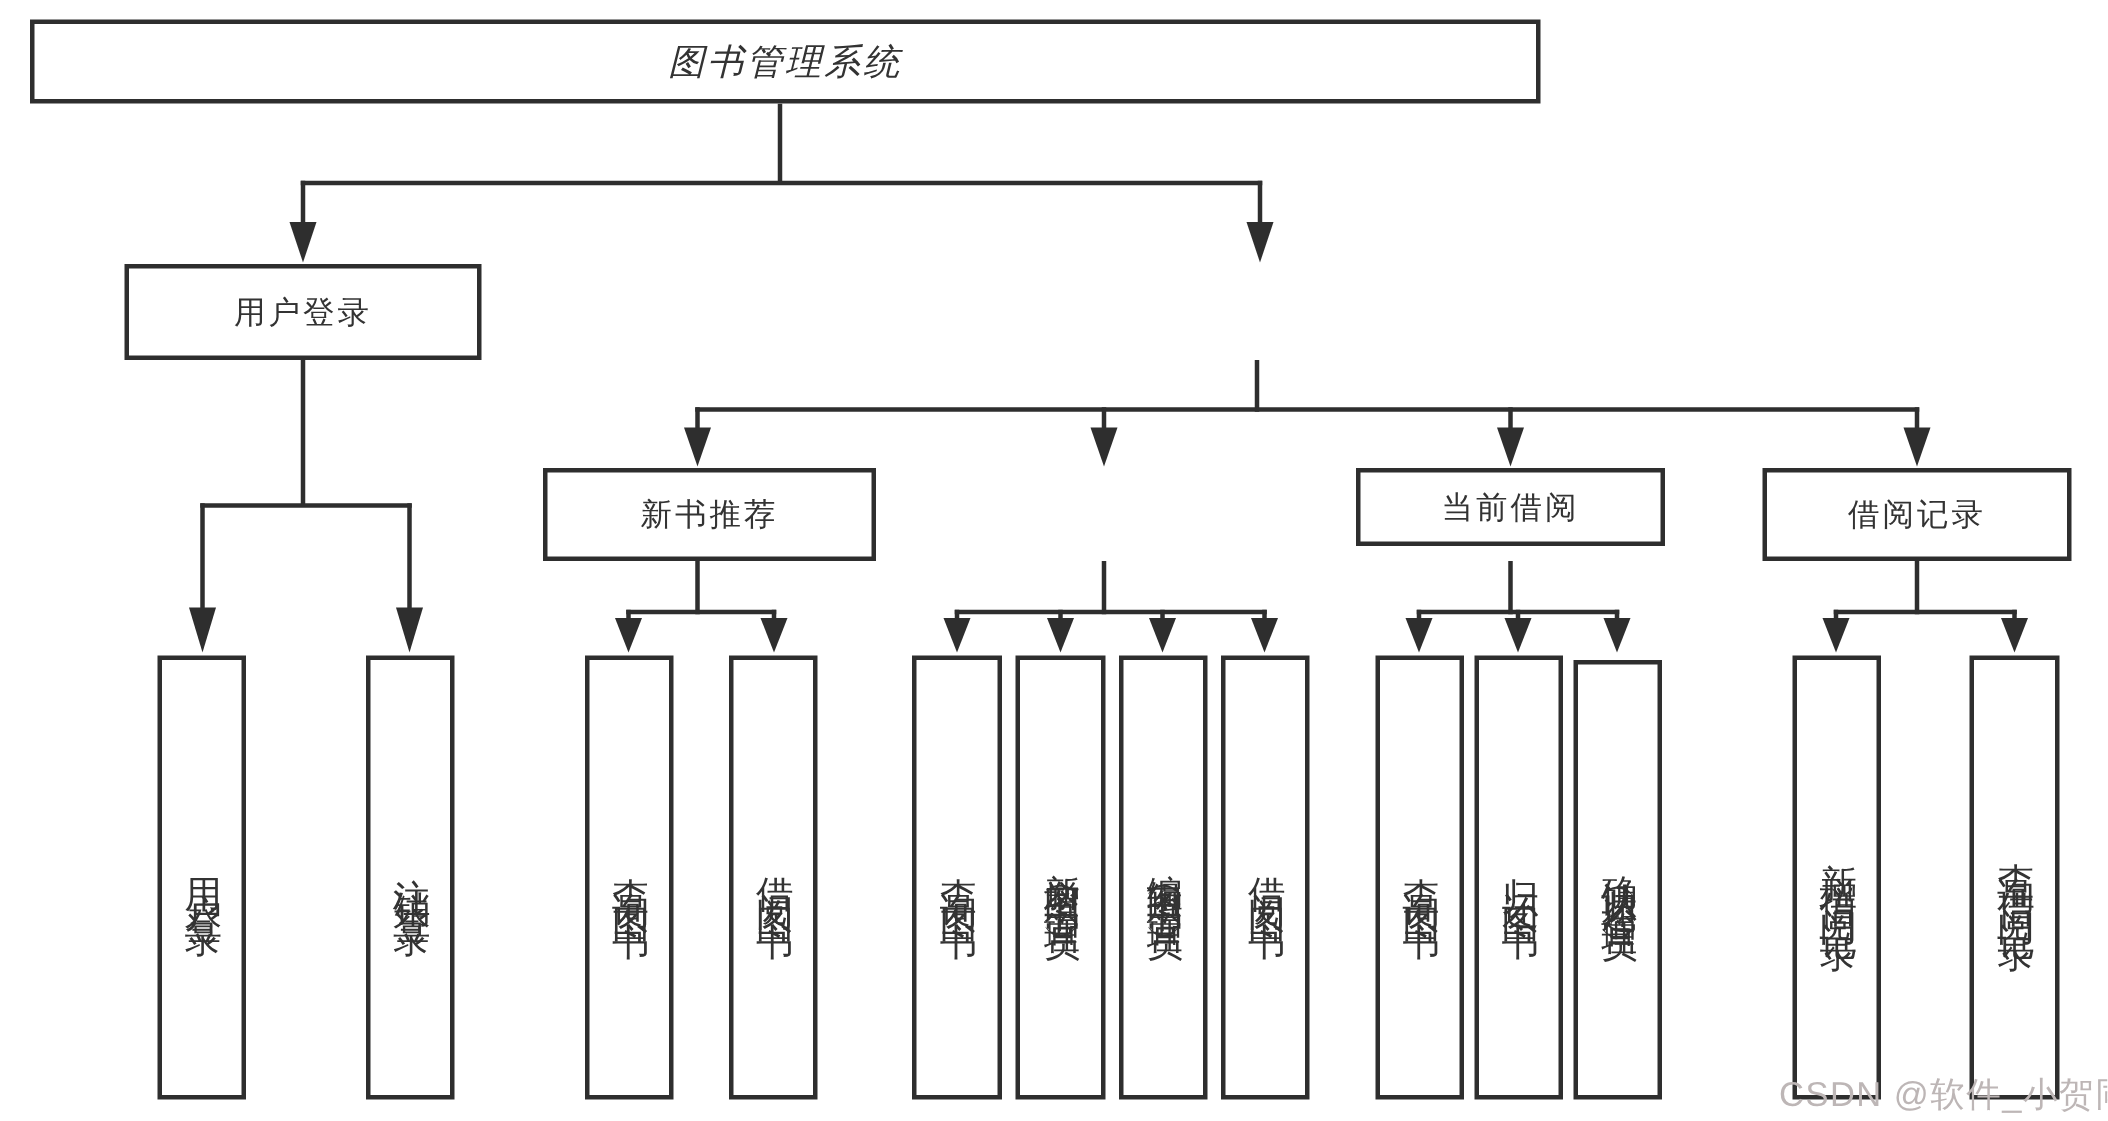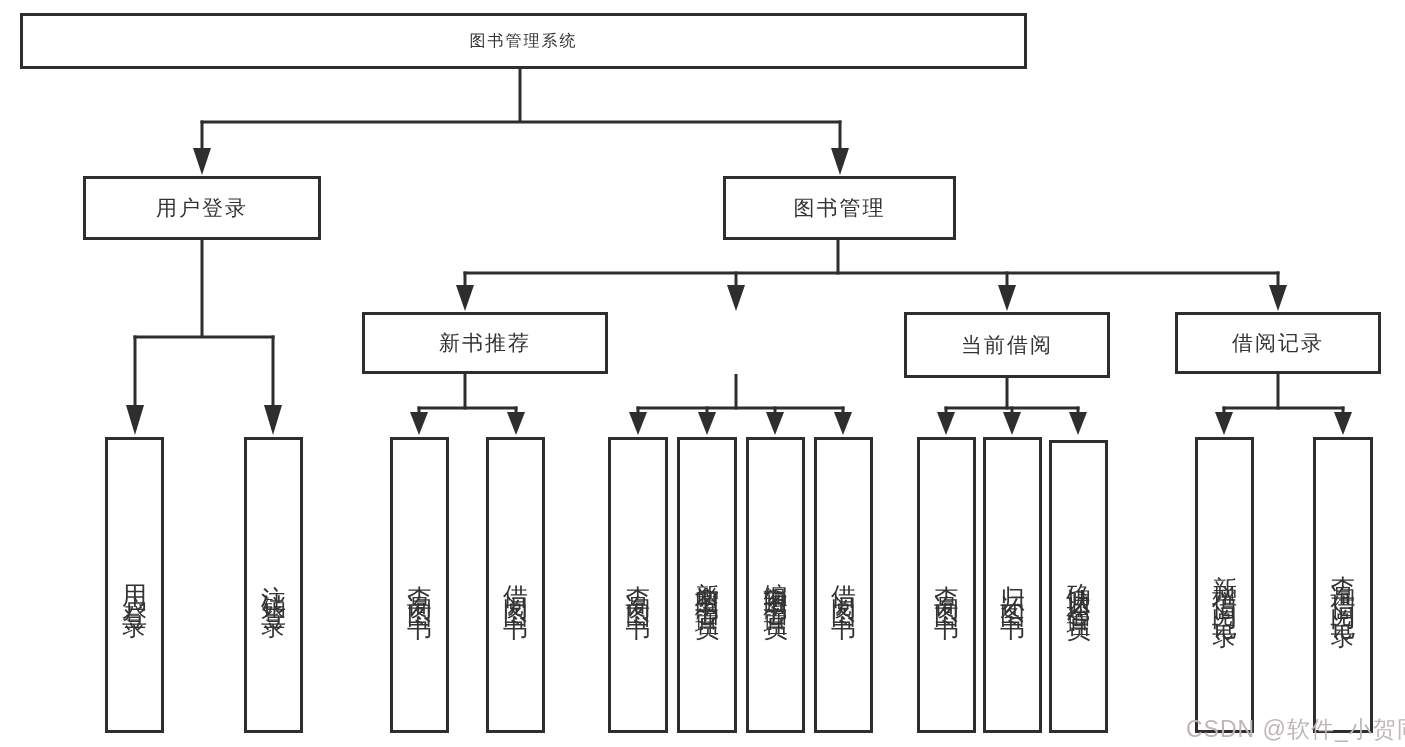--- a/index.html
+++ b/index.html
@@ -24,21 +24,21 @@
     box-sizing:border-box;
     border:3px solid var(--line);
     background:var(--bg);
     color:var(--text);
     display:flex;
     align-items:center;
     justify-content:center;
     z-index:2;
   }
   .h{font-size:21px;letter-spacing:2px;}
-  .root{font-size:16px;}
+  .root{font-size:24px;font-style:italic;}
   .v{
     writing-mode:vertical-rl;
     text-orientation:mixed;
     font-size:25px;
     letter-spacing:10px;
     line-height:1;
   }
   .v.tight{letter-spacing:5px;font-size:24px;}
   .watermark{
     position:absolute;
@@ -127,24 +127,23 @@
       <line x1="1224" y1="406.5" x2="1224" y2="414"></line>
       <polygon points="1215,412 1233,412 1224,435"></polygon>
       <line x1="1343" y1="406.5" x2="1343" y2="414"></line>
       <polygon points="1334,412 1352,412 1343,435"></polygon>
     </g>
   </svg>
 
   <div class="box h root" style="left:20px;top:13px;width:1007px;height:56px;">图书管理系统</div>
 
   <div class="box h" style="left:83px;top:176px;width:238px;height:64px;">用户登录</div>
-  <div class="box h" style="left:723px;top:176px;width:233px;height:64px;">图书管理</div>
 
-  <div class="box h" style="left:362px;top:312px;width:246px;height:62px;">新书推荐</div>
-  <div class="box h" style="left:904px;top:312px;width:206px;height:66px;text-align:right;">当前借阅</div>
+  <div class="box h" style="left:362px;top:312px;width:222px;height:62px;">新书推荐</div>
+  <div class="box h" style="left:904px;top:312px;width:206px;height:52px;text-align:right;">当前借阅</div>
   <div class="box h" style="left:1175px;top:312px;width:206px;height:62px;">借阅记录</div>
 
   <div class="box v" style="left:105px;top:437px;width:59px;height:296px;">用户登录</div>
   <div class="box v" style="left:244px;top:437px;width:59px;height:296px;">注销登录</div>
 
   <div class="box v" style="left:390px;top:437px;width:59px;height:296px;">查询图书</div>
   <div class="box v" style="left:486px;top:437px;width:59px;height:296px;">借阅图书</div>
 
   <div class="box v" style="left:608px;top:437px;width:60px;height:296px;">查询图书</div>
   <div class="box v tight" style="left:677px;top:437px;width:60px;height:296px;">新增图书（管理员）</div>

